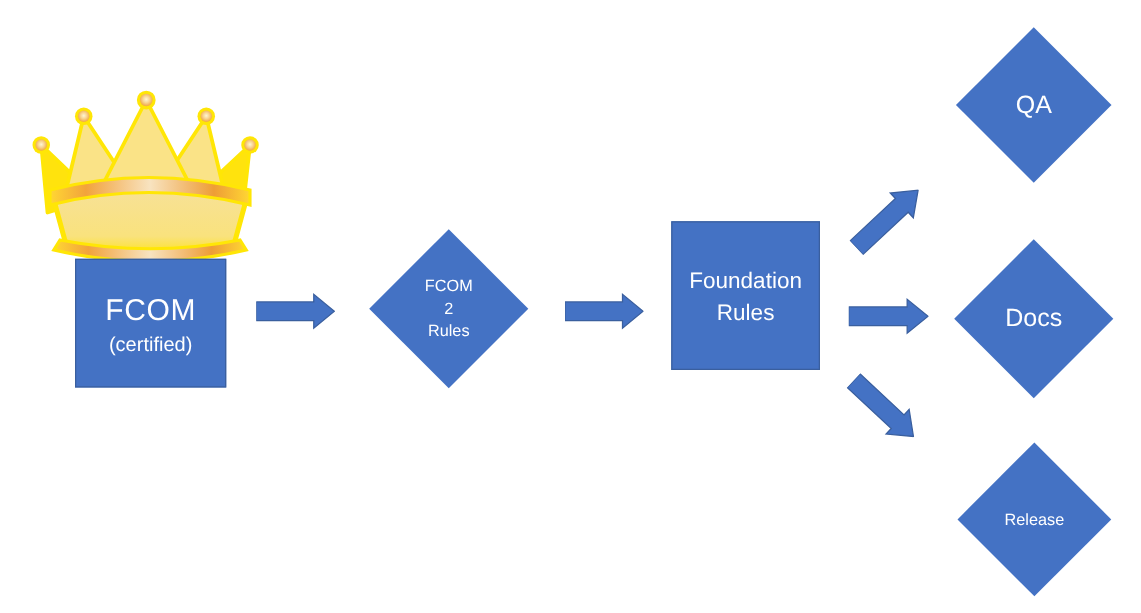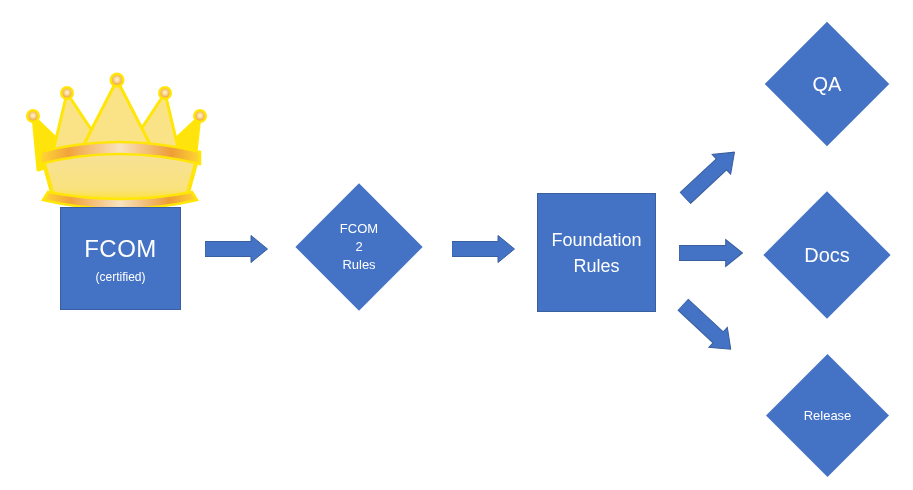--- a/index.html
+++ b/index.html
@@ -9,21 +9,21 @@
   .node{position:absolute;box-sizing:border-box;background:#4472C4;color:#fff;
         display:flex;flex-direction:column;align-items:center;justify-content:center;
         text-align:center;}
   .rect-node{border:1.6px solid #3A5F9E;}
   .diamond{position:absolute;background:#4472C4;transform:rotate(45deg);}
   .diamond .label-wrap{position:absolute;inset:0;display:flex;flex-direction:column;
         align-items:center;justify-content:center;transform:rotate(-45deg);
         color:#fff;text-align:center;}
 
   .fcom-title{font-size:24px;line-height:32px;letter-spacing:0.5px;}
-  .fcom-sub{font-size:12px;line-height:24px;}
+  .fcom-sub{font-size:16px;line-height:24px;}
   .foundation-line{font-size:18px;line-height:26px;}
   .d-small{font-size:13px;line-height:18px;}
   .d-mid{font-size:20px;line-height:24px;}
   .d-release{font-size:13px;line-height:17px;}
 
   .arrow{position:absolute;}
   .arrow svg{display:block;}
 </style>
 </head>
 <body>
@@ -102,21 +102,21 @@
       <span class="d-small">Rules</span>
     </div>
   </div>
 
   <div class="arrow" style="left:452px;top:234px;">
     <svg width="63" height="30" viewBox="0 0 63 30">
       <polygon points="0,7.5 46,7.5 46,1.5 62.5,15 46,28.5 46,22.5 0,22.5" fill="#4472C4" stroke="#3A5F9E" stroke-width="1"></polygon>
     </svg>
   </div>
 
-  <div class="node rect-node" style="left:537px;top:193px;width:119px;height:119px;">
+  <div class="node rect-node" style="left:537px;top:177px;width:119px;height:119px;">
     <div class="foundation-line">Foundation</div>
     <div class="foundation-line">Rules</div>
   </div>
 
   <div class="arrow" style="left:676px;top:160px;transform:rotate(-43deg);">
     <svg width="68" height="30" viewBox="0 0 63 30" preserveAspectRatio="none">
       <polygon points="0,7.5 46,7.5 46,1.5 62.5,15 46,28.5 46,22.5 0,22.5" fill="#4472C4" stroke="#3A5F9E" stroke-width="1"></polygon>
     </svg>
   </div>
 

